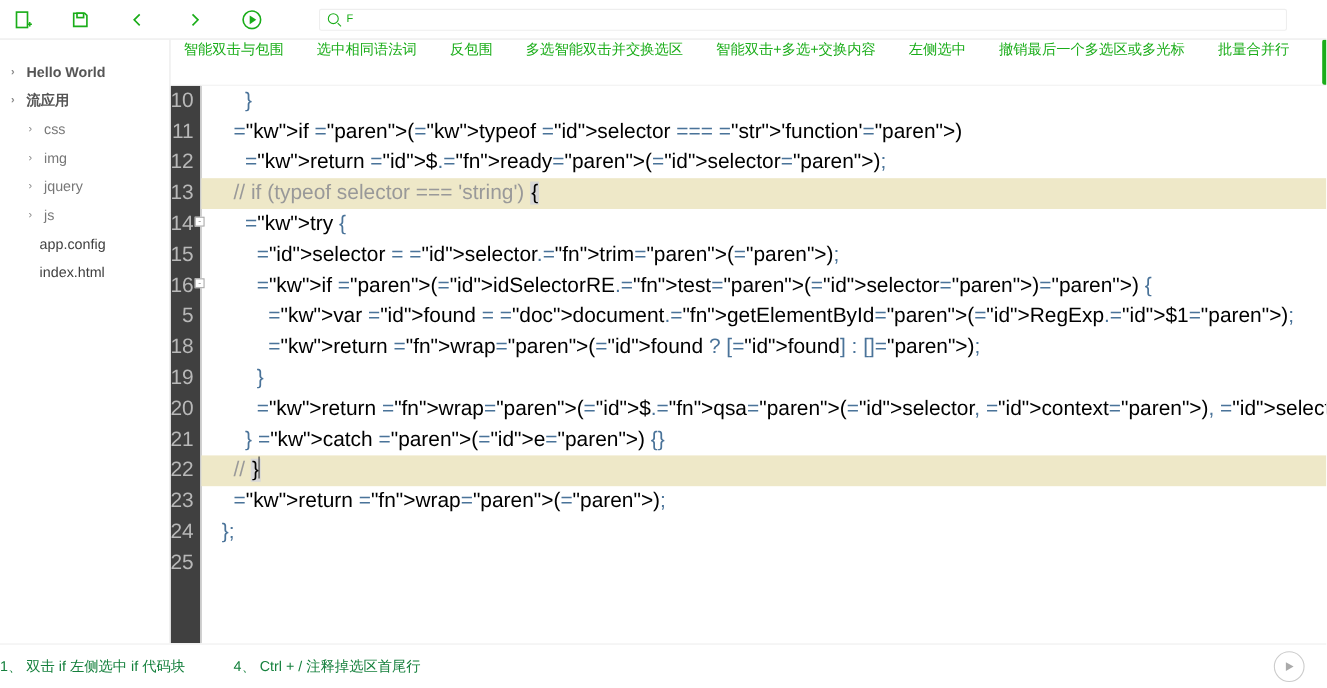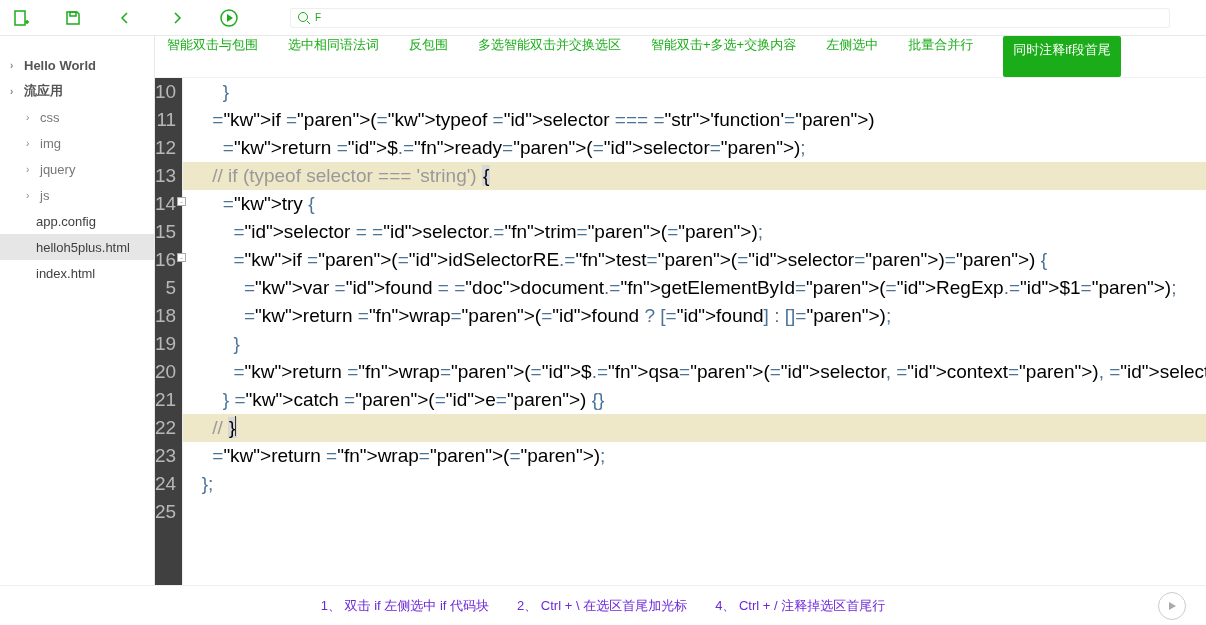--- a/index.html
+++ b/index.html
@@ -35,21 +35,21 @@
 .gutter .ln { height: 28px; position: relative; }
 .fold-mark { position: absolute; right: -10px; top: 7px; width: 9px; height: 9px; border: 1px solid #aaa; font-size: 8px; line-height: 7px; text-align: center; color: #888; background: #fff; }
 .code-lines { flex: 1; position: relative; }
 .code-lines .cl { height: 28px; white-space: pre; padding-left: 8px; }
 .sel-line { background: #eee8c8; }
 .sel-box { background: #d8d8d8; padding: 0 1px; }
 .cursor-line::after { content:""; display:inline-block; width:1px; height:20px; background:#333; vertical-align:-2px; }
 .punc { color: #4a7399; }
 .cmt { color: #999999; }
 
-.status-bar { height: 40px; border-top: 1px solid #eee; display: flex; align-items: center; justify-content: center; gap: 28px; font-size: 13px; color: #6d28d9; position: relative; }
+.status-bar { height: 40px; border-top: 1px solid #eee; display: flex; align-items: center; justify-content: flex-start; gap: 44px; font-size: 13px; color: #15803d; position: relative; }
 .status-bar .play { position: absolute; right: 20px; width: 28px; height: 28px; border: 1px solid #ccc; border-radius: 50%; display: flex; align-items: center; justify-content: center; cursor: pointer; }
 .status-bar .play svg { fill: #aaa; }
 </style>
 </head>
 <body>
 
 <div class="toolbar">
   <div class="tb-icon">
     <svg width="18" height="18" viewBox="0 0 18 18">
         <rect x="3" y="2" width="10" height="14"></rect>
@@ -111,36 +111,34 @@
         <span class="caret">›</span>
         <span>jquery</span>
       </div>
     <div class="tree-row l2">
         <span class="caret">›</span>
         <span>js</span>
       </div>
     <div class="tree-row l3">
         <span>app.config</span>
       </div>
-    <div class="tree-row l3 active">
-        <span>helloh5plus.html</span>
-      </div>
     <div class="tree-row l3">
         <span>index.html</span>
       </div>
   </div>
 
   <div class="editor-pane">
     <div class="action-bar">
       <span class="action-link">智能双击与包围</span>
       <span class="action-link">选中相同语法词</span>
       <span class="action-link">反包围</span>
       <span class="action-link">多选智能双击并交换选区</span>
       <span class="action-link">智能双击+多选+交换内容</span>
       <span class="action-link">左侧选中</span>
+      <span class="action-link">撤销最后一个多选区或多光标</span>
       <span class="action-link">批量合并行</span>
       <span class="action-btn">同时注释if段首尾</span>
     </div>
 
     <div class="code-area">
       <div class="gutter">
           <div class="ln">10</div>
           <div class="ln">11</div>
           <div class="ln">12</div>
           <div class="ln">13</div>
@@ -174,20 +172,19 @@
           <div class="cl">    <span class<span="" class="punc">=</span>"kw"&gt;return <span class<span="" class="punc">=</span>"fn"&gt;wrap<span class<span="" class="punc">=</span>"paren"&gt;(<span class<span="" class="punc">=</span>"paren"&gt;)<span class="punc">;</span></div>
           <div class="cl">  <span class="punc">}</span><span class="punc">;</span></div>
           <div class="cl"></div>
         </div>
     </div>
   </div>
 </div>
 
 <div class="status-bar">
   <span>1、 双击 if 左侧选中 if 代码块</span>
-  <span>2、  Ctrl  +  \   在选区首尾加光标</span>
   <span>4、  Ctrl  +  /   注释掉选区首尾行</span>
   <div class="play">
     <svg width="12" height="12" viewBox="0 0 12 12">
         <polygon points="3,2 10,6 3,10"></polygon>
       </svg>
   </div>
 </div>
 
 </body></html>

